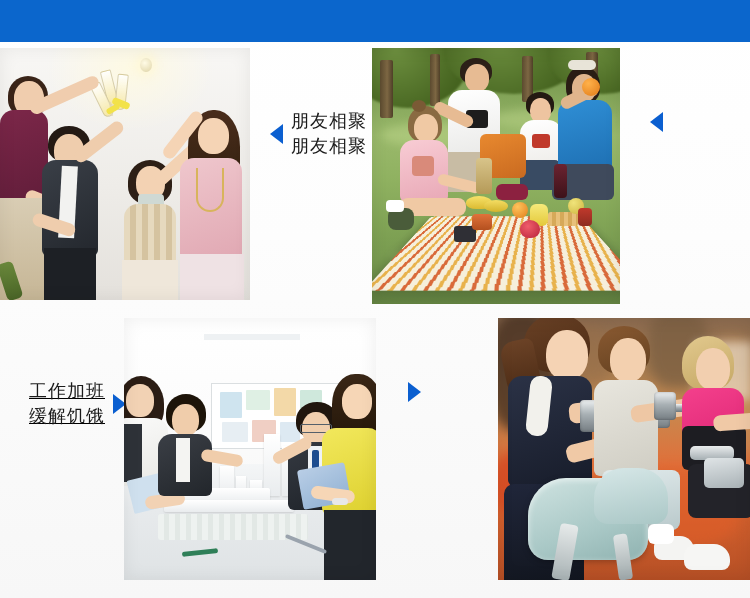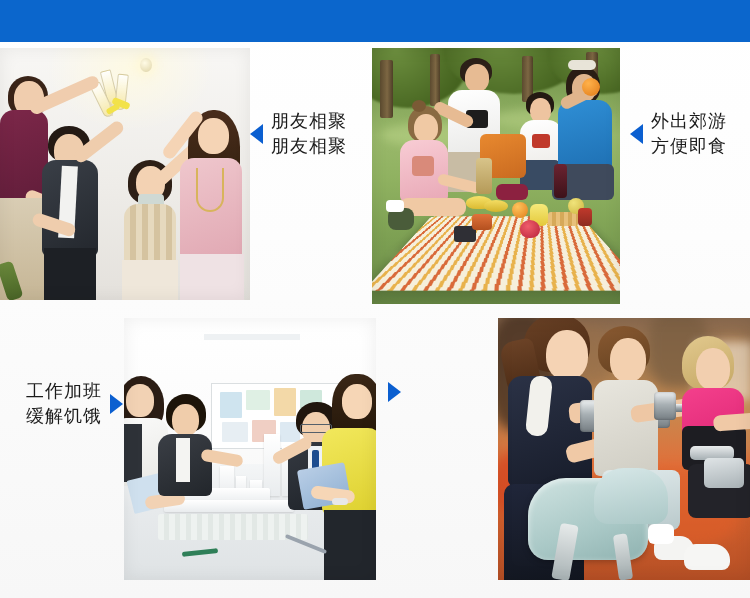--- a/index.html
+++ b/index.html
@@ -83,20 +83,21 @@
     overflow: hidden;
   }
 
   
   .caption {
     position: absolute;
     display: flex;
     align-items: center;
     gap: 8px;
     white-space: nowrap;
+    margin-left: 20px;
   }
   .caption-lines {
     display: flex;
     flex-direction: column;
     gap: 6px;
   }
   .cap-line {
     font-size: 18px;
     color: #1b1b1b;
     line-height: 1.05;
@@ -378,27 +379,23 @@
       <div class="food" style="left:176px; top:164px; width:30px; height:14px; background:repeating-linear-gradient(90deg,#e8c07a 0 4px,#d6a959 4px 8px); border-radius:3px;"></div>
       <div class="food" style="left:196px; top:150px; width:16px; height:16px; background:radial-gradient(circle at 35% 30%,#f0e37a,#cdb640);"></div>
       <div class="food" style="left:206px; top:160px; width:14px; height:18px; background:linear-gradient(180deg,#c0392b,#8e2a20); border-radius:4px;"></div>
       <div class="food" style="left:82px; top:178px; width:22px; height:16px; background:#2f2f35; border-radius:3px;"></div>
       <div class="food" style="left:100px; top:166px; width:20px; height:16px; background:linear-gradient(180deg,#e0723a,#b4501f); border-radius:4px;"></div>
     </div>
   </div>
 
   <div class="caption" style="left:630px; top:112px;">
     <div class="tri tri-left"></div>
-    <div class="caption-lines">
-      <span class="cap-line">外出郊游</span>
-      <span class="cap-line">方便即食</span>
-    </div>
-  </div>
-
-  <div class="caption" style="left:26px; top:382px;">
+  </div>
+
+  <div class="caption" style="left:9px; top:382px;text-decoration:underline;">
     <div class="caption-lines">
       <span class="cap-line">工作加班</span>
       <span class="cap-line">缓解饥饿</span>
     </div>
     <div class="tri tri-right"></div>
   </div>
 
   <div class="photo" id="photo-office">
     <div class="scene softened">
 

